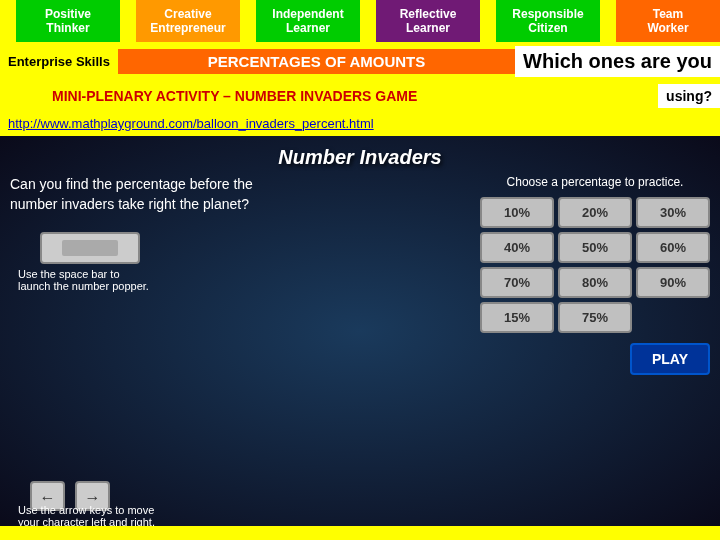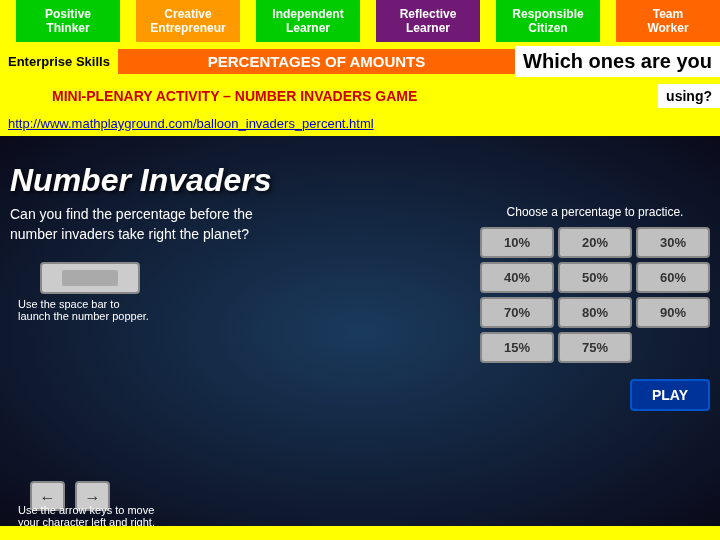--- a/index.html
+++ b/index.html
@@ -125,27 +125,27 @@
       width: 100%;
       height: 100%;
       background: radial-gradient(ellipse at center, #1a3a5c 0%, #0a0a1a 100%);
       display: flex;
       flex-direction: column;
       padding: 10px;
       color: white;
     }
 
     .game-title {
-      font-size: 32px;
+      text-align: center;
+      font-size: 20px;
       font-weight: bold;
       color: white;
       text-shadow: 2px 2px 4px rgba(0,0,0,0.8);
       margin-bottom: 6px;
       font-style: italic;
-      margin-top: 16px;
     }
 
     .game-content {
       display: flex;
       flex: 1;
       gap: 10px;
     }
 
     .game-left {
       flex: 1;
@@ -245,21 +245,21 @@
       text-align: center;
       font-weight: bold;
       font-size: 13px;
       color: #333;
       cursor: pointer;
     }
 
     .play-row {
       display: flex;
       justify-content: flex-end;
-      margin-top: 12px;
+      margin-top: 6px;
     }
 
     .play-btn {
       background: #003399;
       color: white;
       border: 2px solid #0055cc;
       border-radius: 4px;
       padding: 6px 20px;
       font-weight: bold;
       font-size: 14px;

